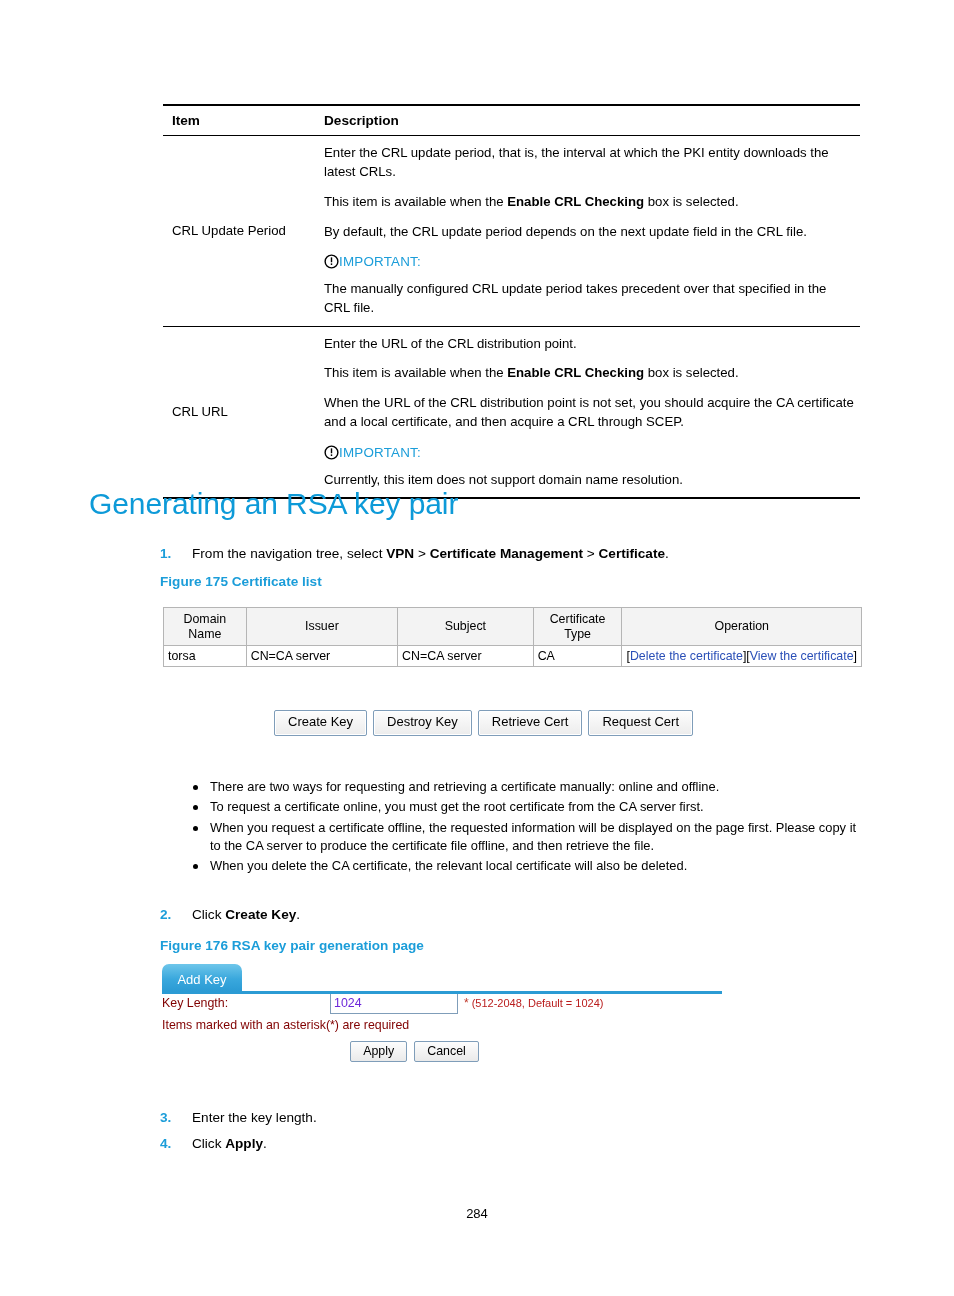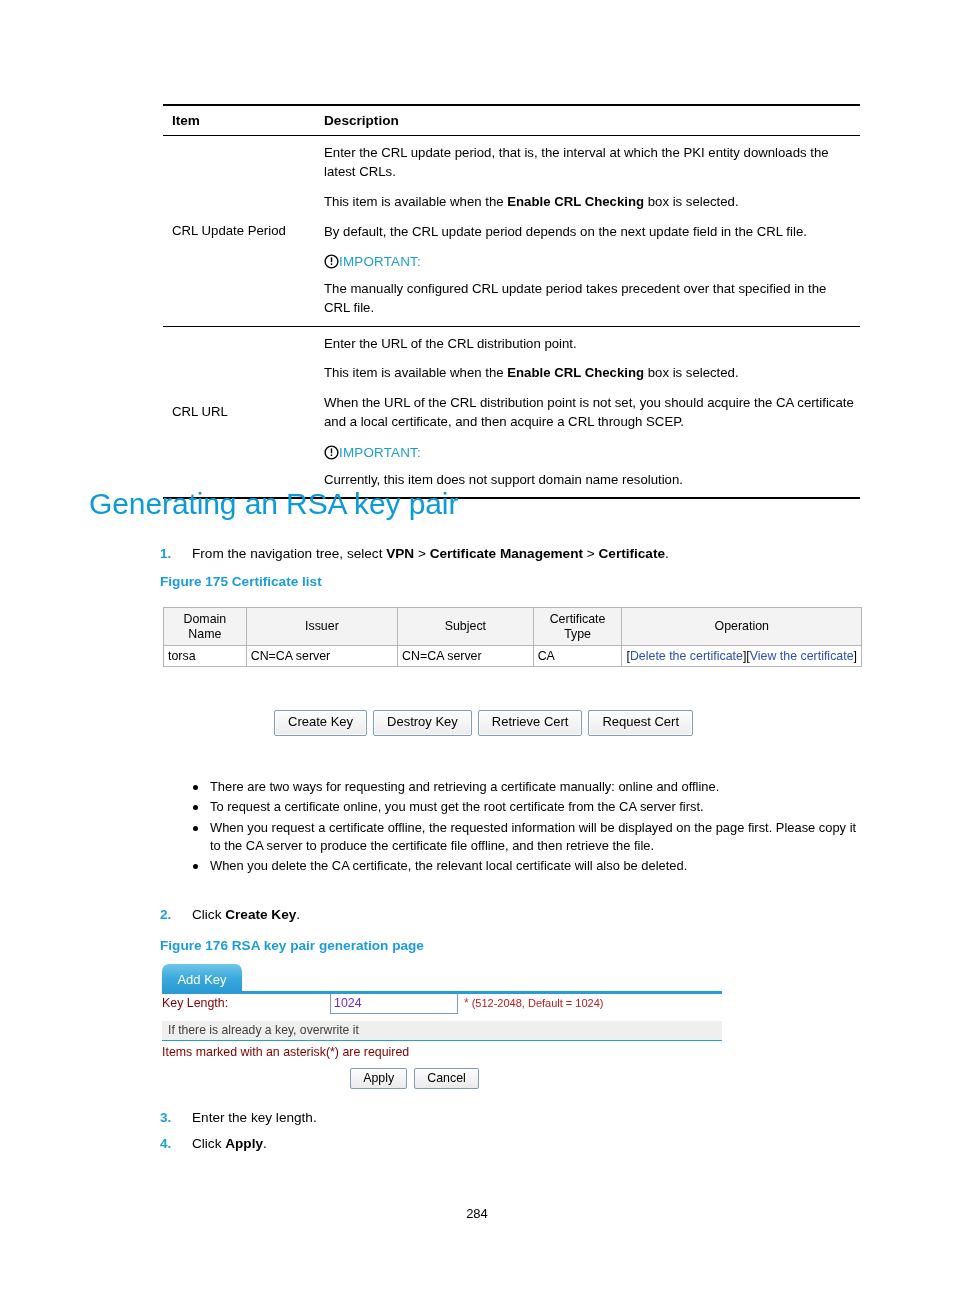--- a/index.html
+++ b/index.html
@@ -448,21 +448,20 @@
     </div>
 
     <div class="form-row">
       <span class="form-label">Key Length:</span>
       <span class="spacer-1"></span>
       <input class="key-input" type="text" value="1024" style="">
       <span class="req-star">*</span>
       <span class="range-hint">(512-2048, Default = 1024)</span>
     </div>
 
-    <div class="overwrite-bar">If there is already a key, overwrite it</div>
     <div class="asterisk-note">Items marked with an asterisk(*) are required</div>
 
     <div class="form-btn-row">
       <button class="form-btn">Apply</button>
       <button class="form-btn">Cancel</button>
     </div>
   </div>
 
   <div class="step" id="step-3">
     <span class="step-num">3.</span>

